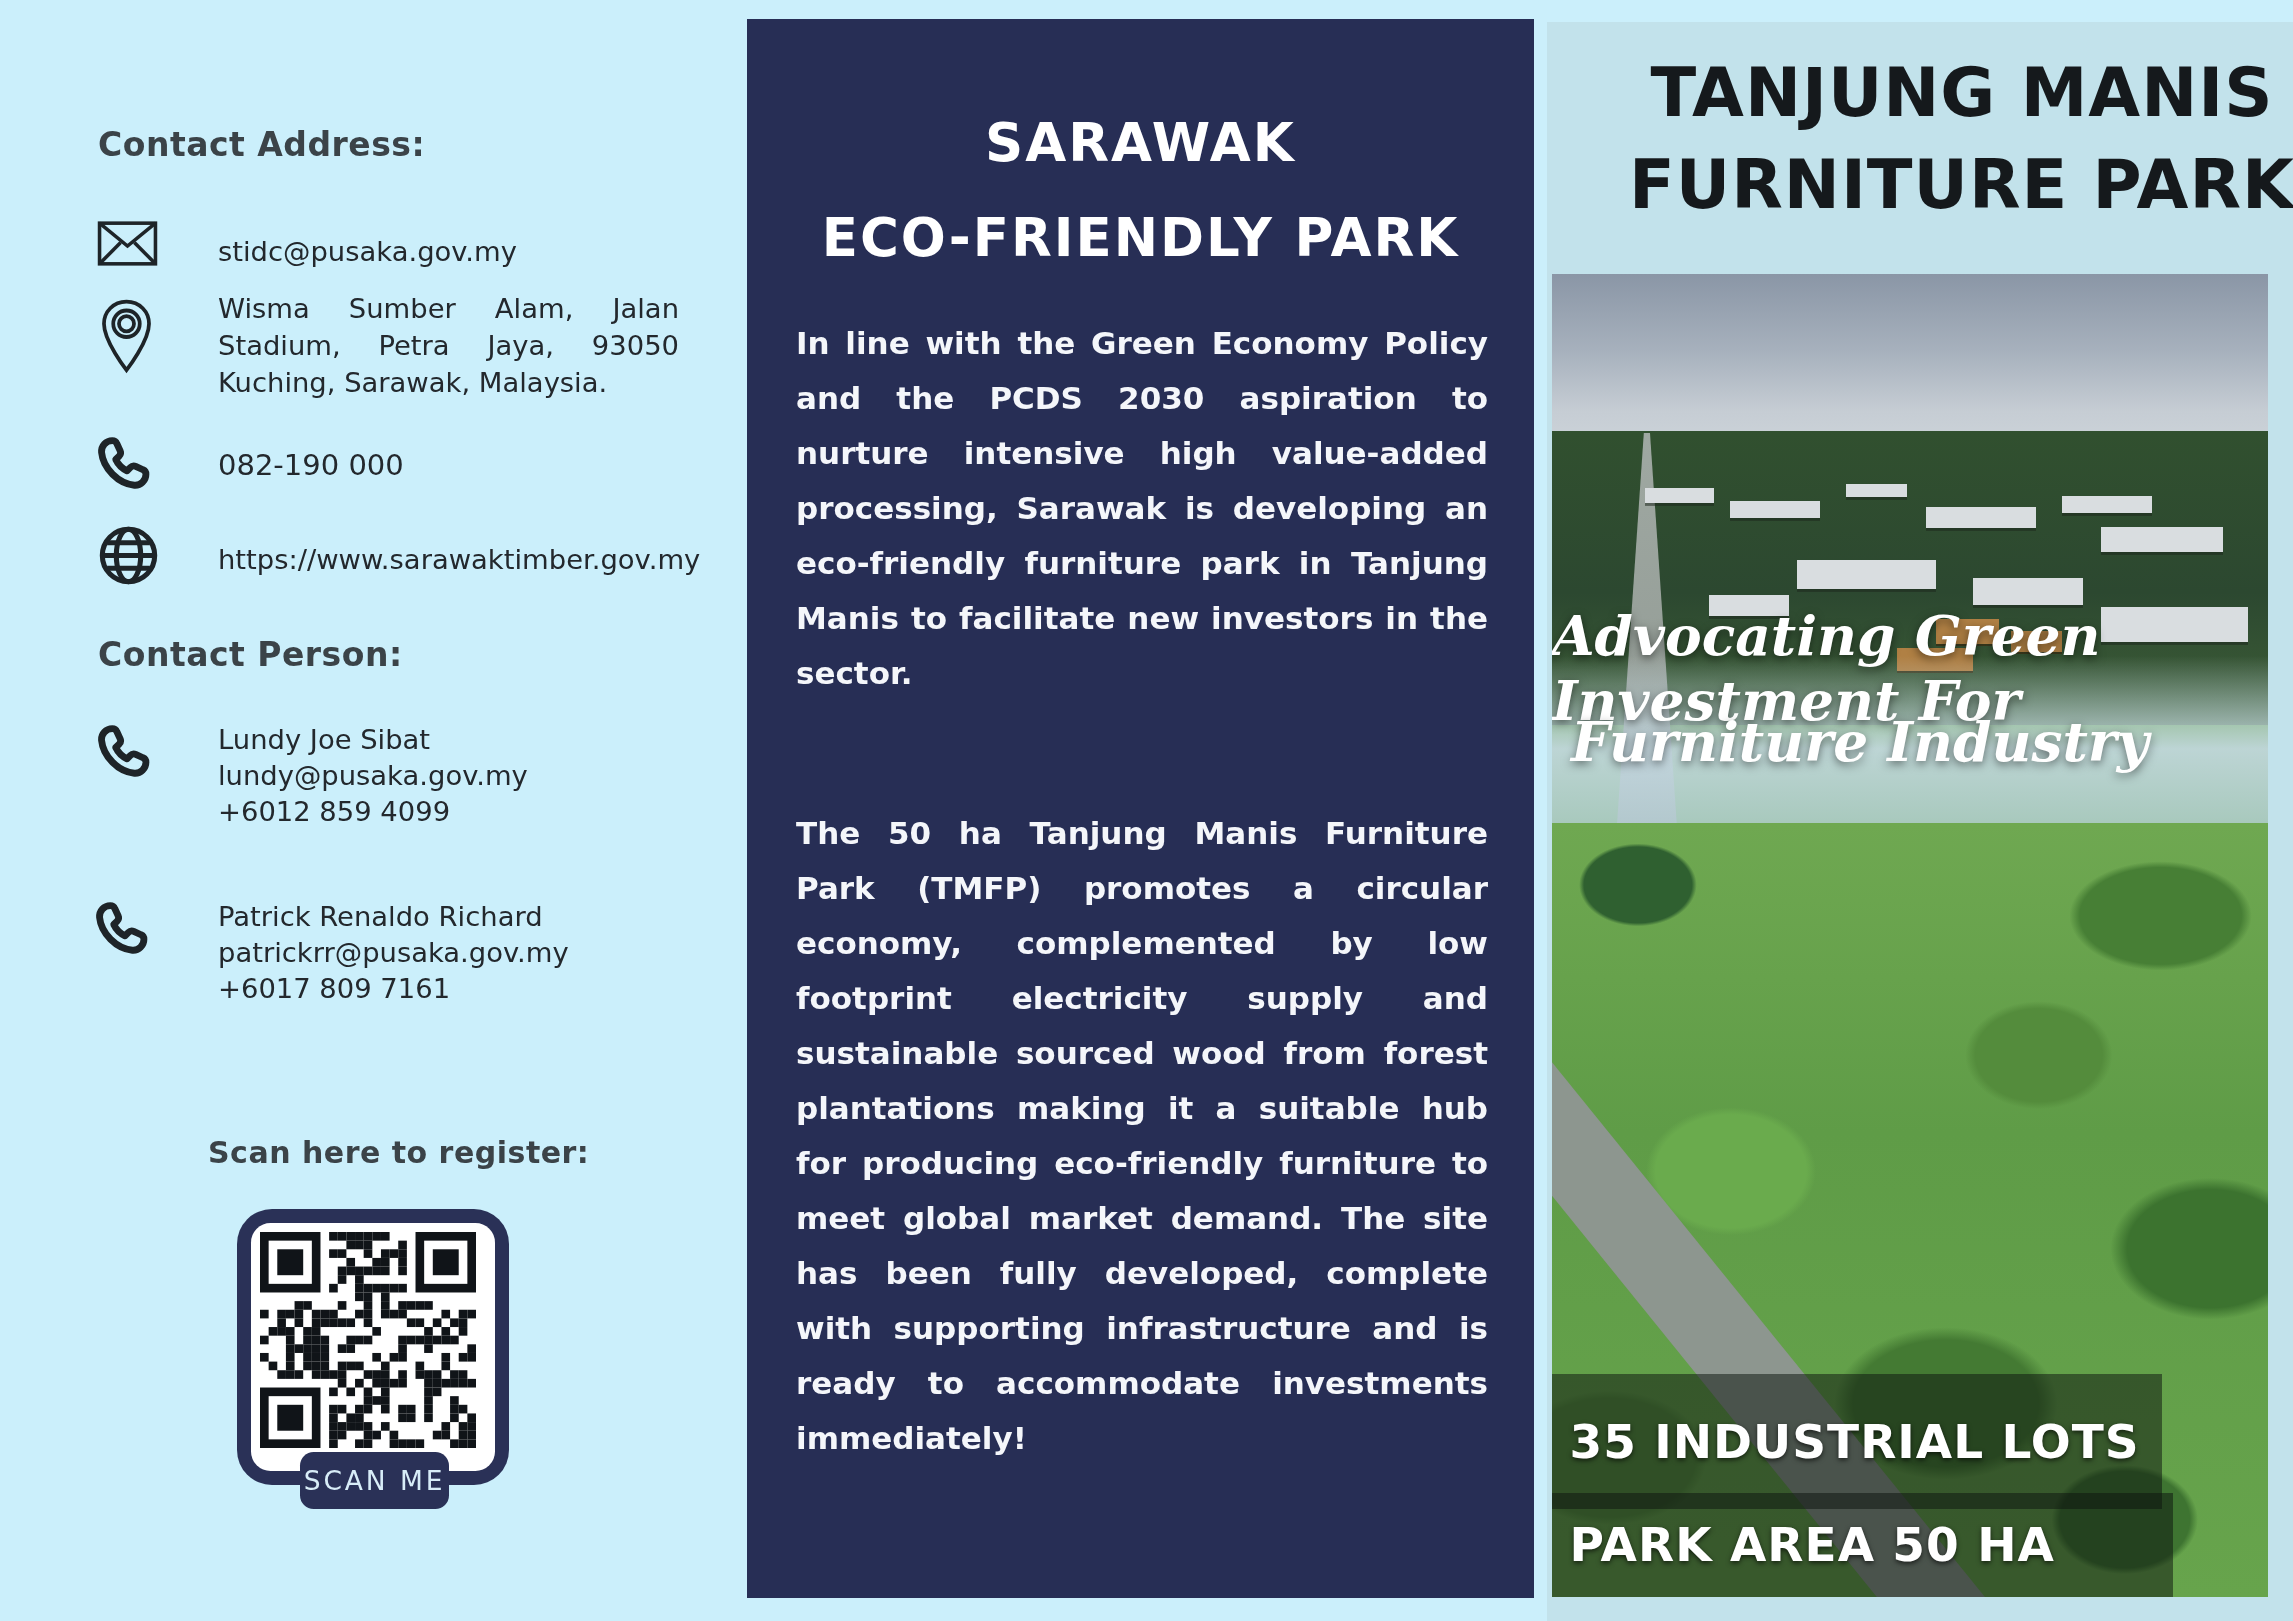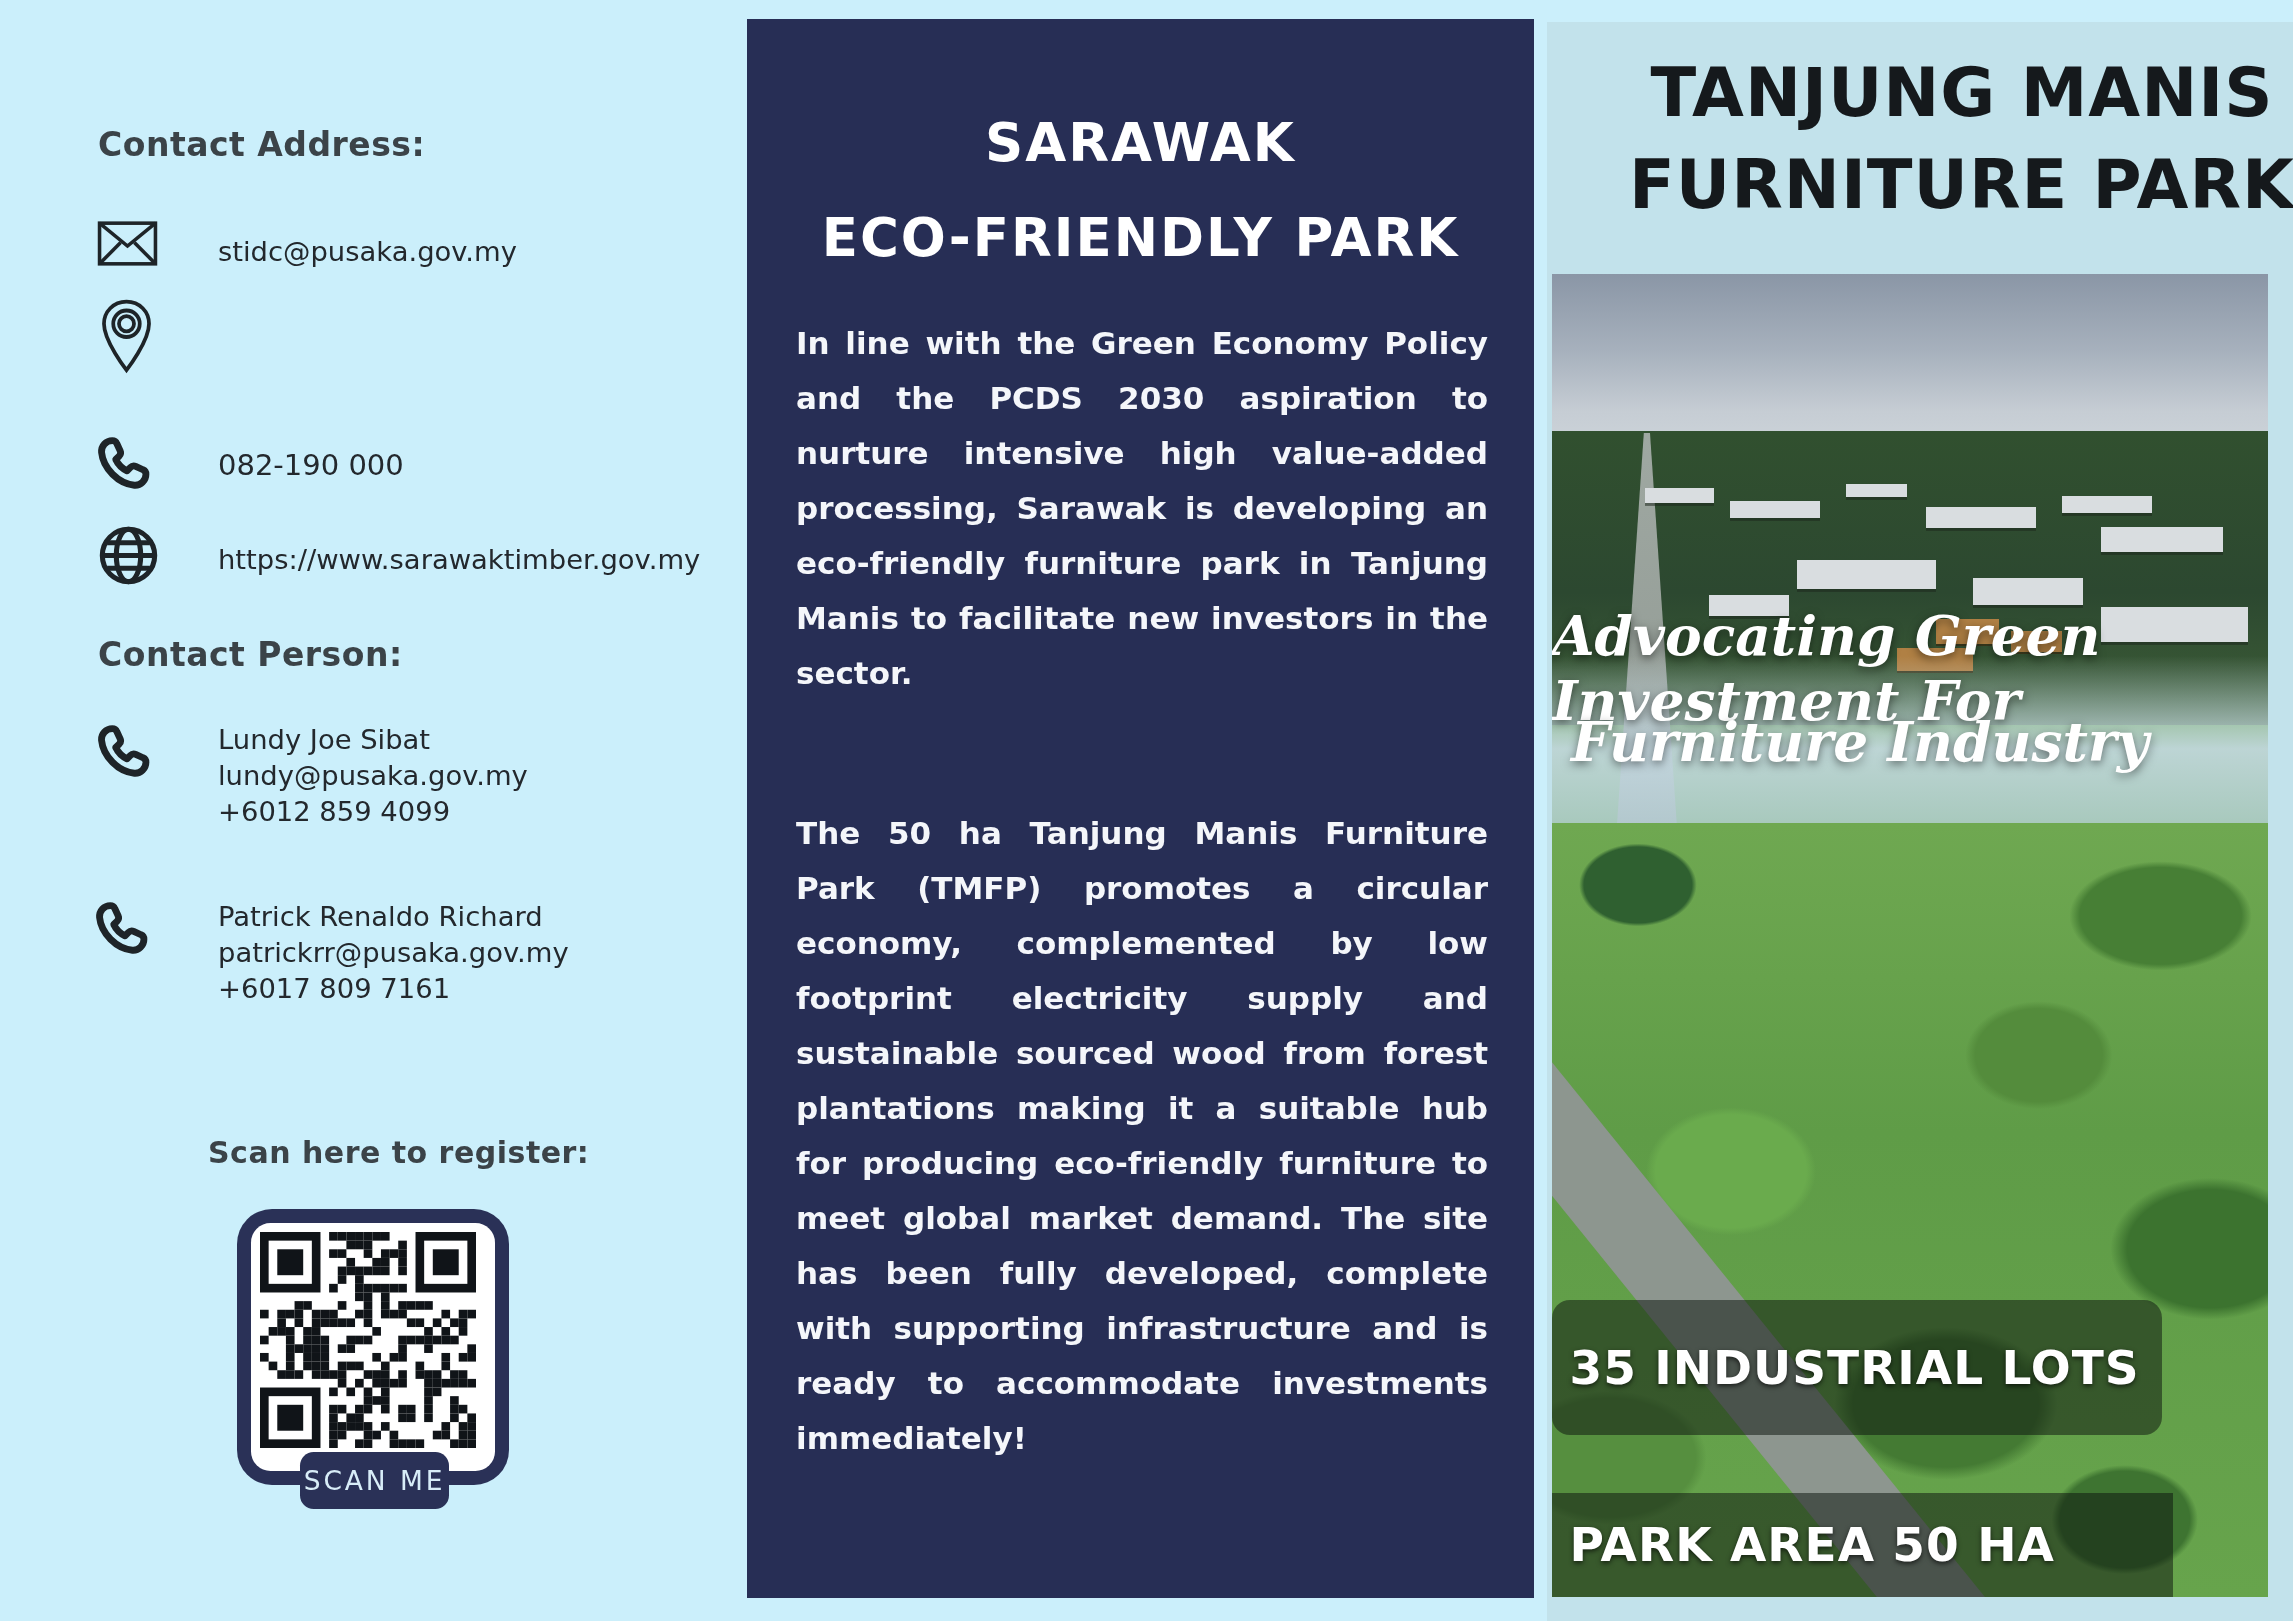--- a/index.html
+++ b/index.html
@@ -60,21 +60,21 @@
       radial-gradient(118px 88px at 80% 90%,#3e7431 0 55%,transparent 62%),
       linear-gradient(180deg,#6fa851,#5f9c47 40%,#67a44c);}
   .ph-road-lower{left:147px;top:706px;width:84px;height:765px;background:#8d968f;transform:rotate(-39deg);}
   .tagline{left:0;width:100%;text-align:left;font-family:"DejaVu Serif",serif;font-style:italic;font-weight:bold;
            color:#ffffff;font-size:55px;text-shadow:0 2.9px 9.8px rgba(0,0,0,.5);z-index:3;}
   .tagline.l1{top:329px;}
   .tagline.l2{top:435px;padding-left:19px;}
   .badge{position:absolute;left:0;background:rgba(14,22,15,.52);color:#ffffff;font-weight:bold;font-size:47px;
          display:flex;align-items:center;padding-left:17.6px;box-sizing:border-box;z-index:3;
          text-shadow:0 2px 4.9px rgba(0,0,0,.65);letter-spacing:1px;}
-  .badge.lots{top:1026px;width:610px;height:135px;border-radius:18px;}
+  .badge.lots{top:1100px;width:610px;height:135px;}
   .badge.area{top:1219px;width:621px;height:104px;}
 </style>
 </head>
 <body>
 
 <div class="abs" style="left:0;top:0;width:747px;height:1276px;">
 
   <div class="abs left-heading" style="left:98px;top:125px;">Contact Address:</div>
 
   <span class="abs icon" style="left:97px;top:220px;">
@@ -87,20 +87,21 @@
   </span>
   <div class="abs left-body" style="left:218px;top:233px;">stidc@pusaka.gov.my</div>
 
   <span class="abs icon" style="left:100px;top:292px;">
     <svg width="53" height="90" viewBox="0 0 24 34" fill="none" stroke="currentColor" stroke-width="1.7">
       <path d="M12,1 C6,1 1.8,5.6 1.8,11 C1.8,19 12,32 12,32 C12,32 22.2,19 22.2,11 C22.2,5.6 18,1 12,1 Z"></path>
       <circle cx="12" cy="11" r="6"></circle>
       <circle cx="12" cy="11" r="3.4"></circle>
     </svg>
   </span>
+  <div class="abs left-body addr" style="left:218px;top:290px;">Wisma Sumber Alam, Jalan Stadium, Petra Jaya, 93050 Kuching, Sarawak, Malaysia.</div>
 
   <span class="abs icon" style="left:95px;top:433px;">
     <svg width="63" height="63" viewBox="0 0 24 24" fill="none" stroke="currentColor" stroke-width="2.6" stroke-linecap="round" stroke-linejoin="round">
       <path d="M6.6,2.9 C7.3,2.9 8,3.3 8.3,4 L9.6,6.8 C9.9,7.5 9.7,8.3 9.2,8.8 L7.9,10.1 C8.8,12 10.3,13.5 12.2,14.4 L13.5,13.1 C14,12.6 14.8,12.4 15.5,12.7 L18.3,14 C19,14.3 19.4,15 19.4,15.7 C19.4,18.1 17.4,20.1 15,19.9 C8.9,19.3 3.1,13.5 2.5,7.4 C2.3,5 4.2,2.9 6.6,2.9 Z"></path>
     </svg>
   </span>
   <div class="abs left-body" style="left:218px;top:447px;font-size:29px;">082-190 000</div>
 
   <span class="abs icon" style="left:98px;top:525px;">
     <svg width="61" height="61" viewBox="0 0 24 24" fill="none" stroke="currentColor" stroke-width="2">

